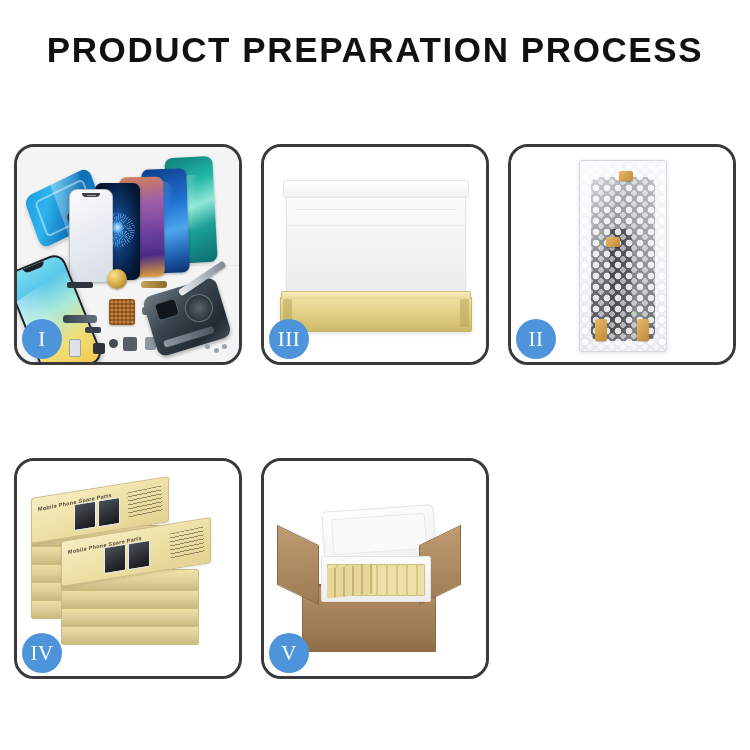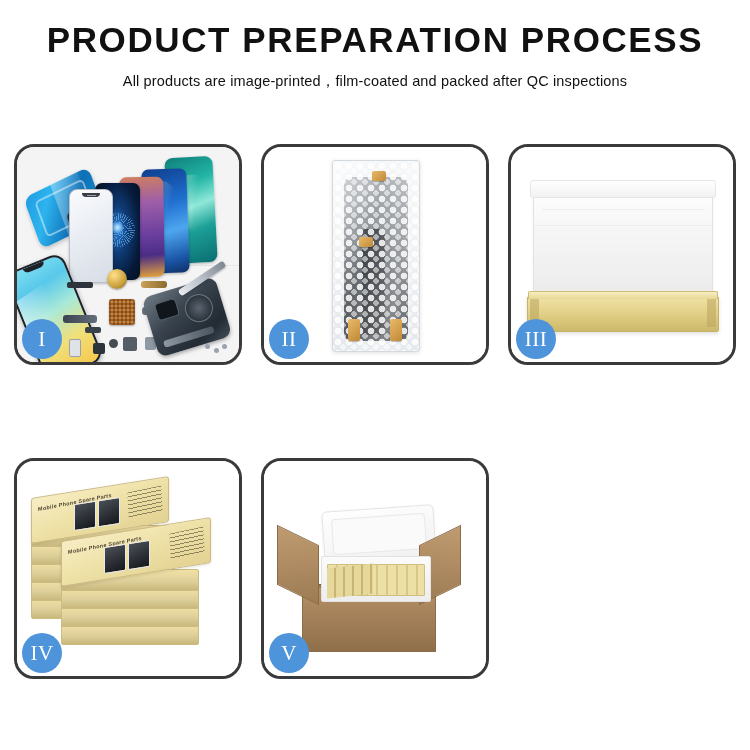--- a/index.html
+++ b/index.html
@@ -9,21 +9,21 @@
     background:#ffffff;
     font-family:"Liberation Sans", sans-serif;
     overflow:hidden;
     position:relative;
   }
   .page{width:750px;height:750px;position:relative;}
 
   
   .header{position:absolute;left:0;top:0;width:750px;text-align:center;}
   .title{
-    margin:0;padding-top:20px;
+    margin:0;padding-top:30px;
     font-size:35px;line-height:40px;
     font-weight:700;letter-spacing:1.6px;
     color:#111111;
     font-family:"Liberation Sans", sans-serif;
     white-space:nowrap;
   }
   .subtitle{
     margin:0;padding-top:12px;
     font-size:14.5px;line-height:18px;
     font-weight:400;letter-spacing:.15px;
@@ -462,21 +462,20 @@
     background:rgba(135,105,72,.7);
   }
 </style>
 </head>
 <body>
 
 <div class="page">
 
   <div class="header">
     <h1 class="title">PRODUCT PREPARATION PROCESS</h1>
-    <p class="subtitle">All products are image-printed，film-coated and packed after QC inspections</p>
   </div>
 
   <div class="grid">
 
     <div class="panel">
       <div class="stage p1">
         <div class="floorline"></div>
 
         <div class="film"></div>
         <div class="film-dark"></div>
@@ -511,56 +510,56 @@
           <div class="strip"></div>
         </div>
         <div class="screwdriver"></div>
         <div class="screws">
             <i></i>
             <i></i>
             <i></i>
           </div>
       </div>
       <div class="badge">I</div>
-    </div>
-
-    <div class="panel">
-      <div class="stage p2">
-        <div class="bubblepack">
-          <div class="inner"></div>
-          <div class="dark-strip"></div>
-          <div class="bubbles"></div>
-          <div class="sheen"></div>
-          <div class="tape t1"></div>
-          <div class="tape t2"></div>
-          <div class="tape t3"></div>
-          <div class="tape t4"></div>
-        </div>
-      </div>
-      <div class="badge">II</div>
     </div>
 
     <div class="panel">
       <div class="stage p3">
         <div class="foamwall">
           <div class="topflap"></div>
           <div class="fold"></div>
           <div class="fold2"></div>
         </div>
         <div class="bubbleblock"></div>
         <div class="box3">
           <div class="lip"></div>
           <div class="lcorner"></div>
           <div class="rcorner"></div>
         </div>
       </div>
       <div class="badge">III</div>
     </div>
 
     <div class="panel">
+      <div class="stage p2">
+        <div class="bubblepack">
+          <div class="inner"></div>
+          <div class="dark-strip"></div>
+          <div class="bubbles"></div>
+          <div class="sheen"></div>
+          <div class="tape t1"></div>
+          <div class="tape t2"></div>
+          <div class="tape t3"></div>
+          <div class="tape t4"></div>
+        </div>
+      </div>
+      <div class="badge">II</div>
+    </div>
+
+    <div class="panel">
       <div class="stage p4">
         <div class="stack">
           <div class="rbox L5"></div>
           <div class="rbox L4"></div>
           <div class="rbox L3"></div>
           <div class="rbox L2"></div>
           <div class="rbox L1"></div>
           <div class="rbox top LT">
             <span class="label">Mobile Phone Spare Parts</span>
             <span class="thumb a"></span>

